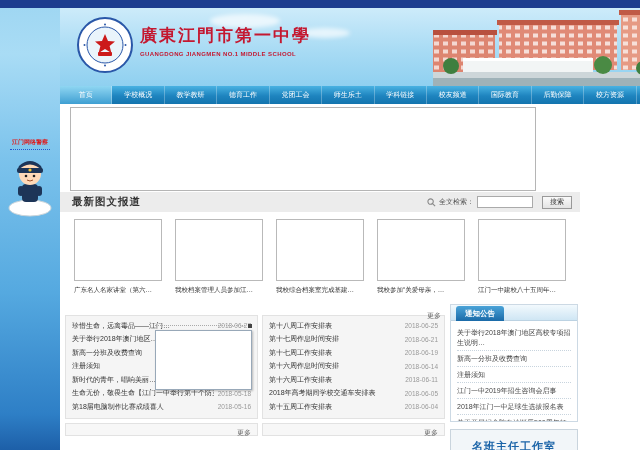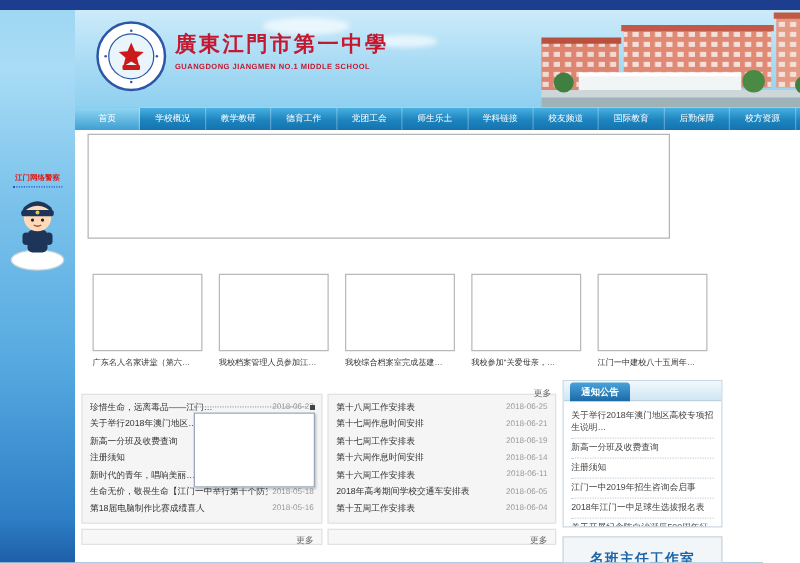--- a/index.html
+++ b/index.html
@@ -180,20 +180,32 @@
     <div class="nav-item">国际教育</div>
     <div class="nav-item">后勤保障</div>
     <div class="nav-item">校方资源</div>
     <div class="nav-item">通知公告</div>
   </div>
 
   <div class="content">
 
     <div class="slider-box"></div>
 
+    <div class="section-bar">
+      <span class="section-title">最新图文报道</span>
+      <div class="search">
+        <svg width="9" height="9" viewBox="0 0 10 10">
+          <circle cx="4" cy="4" r="3" fill="none" stroke="#888" stroke-width="1.2"></circle>
+          <line x1="6.2" y1="6.2" x2="9" y2="9" stroke="#888" stroke-width="1.2"></line>
+        </svg>
+        <span class="search-label">全文检索：</span>
+        <input class="search-input" type="text" style="">
+        <button class="search-btn">搜索</button>
+      </div>
+    </div>
 
     <div class="photos">
       <div class="photo-card">
         <div class="photo-box"></div>
         <div class="photo-caption">广东名人名家讲堂（第六…</div>
       </div>
       <div class="photo-card">
         <div class="photo-box"></div>
         <div class="photo-caption">我校档案管理人员参加江…</div>
       </div>

